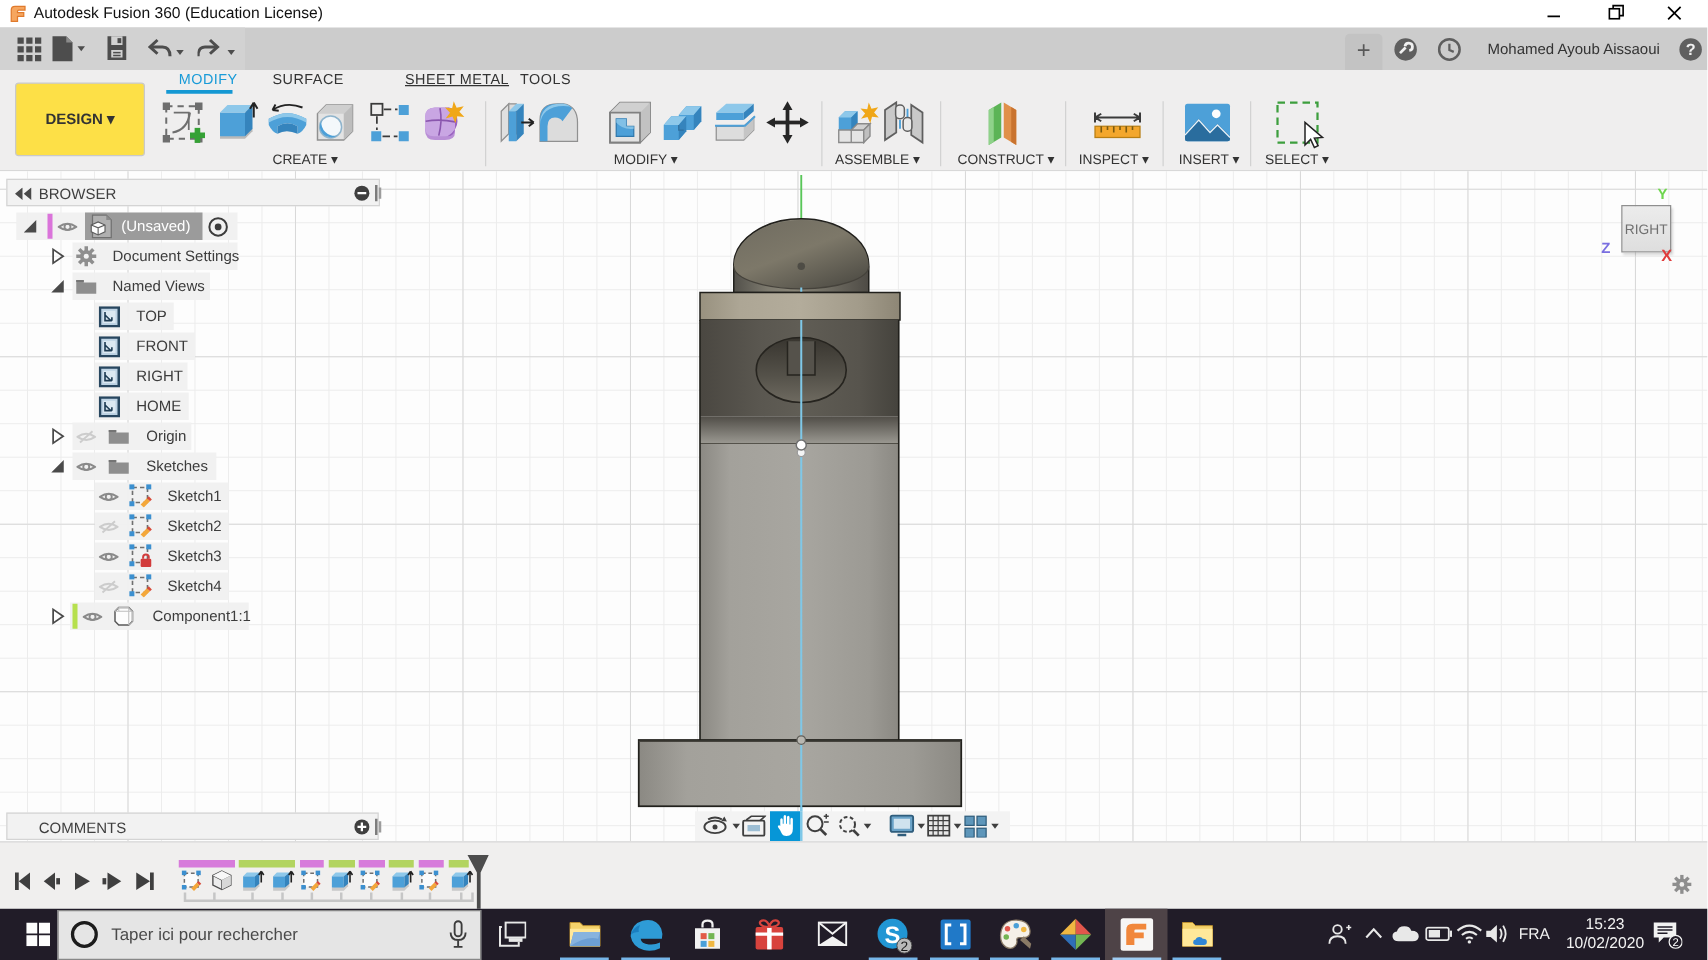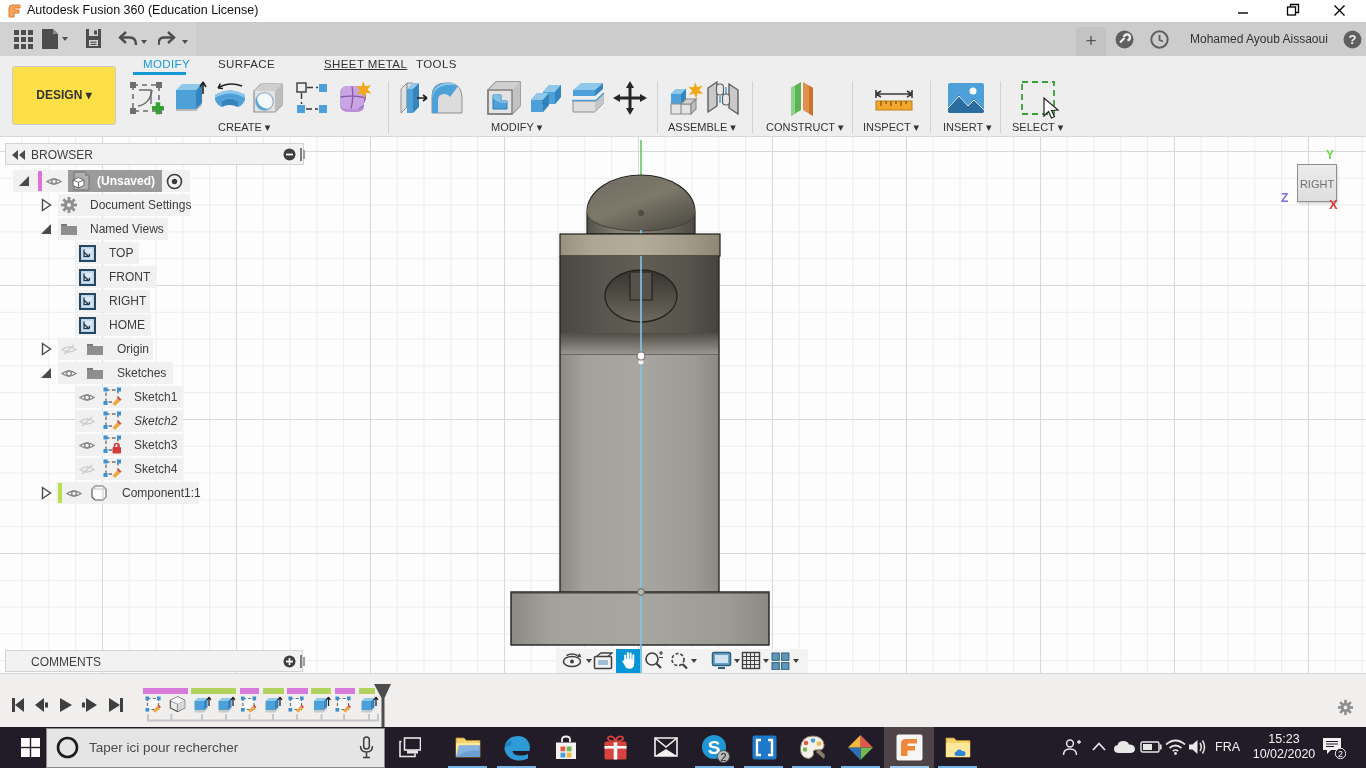--- a/index.html
+++ b/index.html
@@ -420,21 +420,21 @@
     <svg class="abs" style="left:46px;top:39px;" width="16" height="11" viewBox="0 0 16 11">
         <path d="M1 5.5 Q8 0.5 15 5.5 Q8 10.5 1 5.5 Z" fill="none" stroke="#8a8a8a" stroke-width="1.5"></path>
         <circle cx="8" cy="5.5" r="2.4" fill="none" stroke="#8a8a8a" stroke-width="1.5"></circle>
       </svg>
     <svg class="abs" style="left:71px;top:34px;" width="20" height="20" viewBox="0 0 20 20">
       <path d="M3 1 L14 1 L18 5 L18 19 L3 19 Z" fill="#b0b0b0" stroke="#707070"></path>
       <path d="M14 1 L14 5 L18 5 Z" fill="#8a8a8a"></path>
       <path d="M2 9 L7.5 6.5 L13 9 L13 14.5 L7.5 17 L2 14.5 Z" fill="#fdfdfd" stroke="#5c5c5c" stroke-width="0.9"></path>
       <path d="M2 9 L7.5 11.3 L13 9 M7.5 11.3 L7.5 17" fill="none" stroke="#5c5c5c" stroke-width="0.9"></path>
     </svg>
-    <div class="btxt" style="left:97px;top:37px;color:#fff;font-weight:bold;">(Unsaved)</div>
+    <div class="btxt" style="left:97px;top:37px;color:#fff;font-weight:normal;">(Unsaved)</div>
     <svg class="abs" style="left:166px;top:36px;" width="17" height="17" viewBox="0 0 17 17">
         <circle cx="8.5" cy="8.5" r="7" fill="none" stroke="#3c3c3c" stroke-width="1.6"></circle>
         <circle cx="8.5" cy="8.5" r="2.7" fill="#3c3c3c"></circle>
       </svg>
 
     <div class="brow" style="left:58px;top:57px;width:132px;"></div>
     <svg class="abs" style="left:41px;top:61px;" width="11" height="14" viewBox="0 0 11 14">
         <path d="M1.5 1.5 L9.5 7 L1.5 12.5 Z" fill="none" stroke="#4a4a4a" stroke-width="1.4"></path>
       </svg>
     <svg class="abs" style="left:60px;top:59px;" width="18" height="18" viewBox="0 0 18 18">
@@ -574,21 +574,21 @@
         <rect x="3" y="3" width="12" height="12" fill="none" stroke="#6f6f6f" stroke-width="1.3" stroke-dasharray="3.5 2.5"></rect>
         <g fill="#3c90d0">
           <rect x="0.5" y="0.5" width="4" height="4"></rect>
           <rect x="14" y="0.5" width="4" height="4"></rect>
           <rect x="0.5" y="14" width="4" height="4"></rect>
         </g>
         <path d="M9.5 16.5 L14.5 11.5 L17 14 L12 19 Z" fill="#f3a73a"></path>
         <path d="M14.5 11.5 L16 10 L18.5 12.5 L17 14 Z" fill="#d84a3a"></path>
       </svg>
     <div class="btxt" style="left:134px;top:253px;">Sketch1</div>
-    <div class="btxt" style="left:134px;top:277px;font-style:italic;">Sketch2</div>
+    <div class="btxt" style="left:134px;top:277px;">Sketch2</div>
     <div class="btxt" style="left:134px;top:301px;">Sketch3</div>
     <div class="btxt" style="left:134px;top:325px;">Sketch4</div>
 
     <div class="brow" style="left:56px;top:345px;width:143px;"></div>
     <svg class="abs" style="left:41px;top:349px;" width="11" height="14" viewBox="0 0 11 14">
         <path d="M1.5 1.5 L9.5 7 L1.5 12.5 Z" fill="none" stroke="#4a4a4a" stroke-width="1.4"></path>
       </svg>
     <div class="abs" style="left:58px;top:346px;width:4px;height:20px;background:#b6e04e;"></div>
     <svg class="abs" style="left:66px;top:351px;" width="16" height="11" viewBox="0 0 16 11">
         <path d="M1 5.5 Q8 0.5 15 5.5 Q8 10.5 1 5.5 Z" fill="none" stroke="#8a8a8a" stroke-width="1.5"></path>

